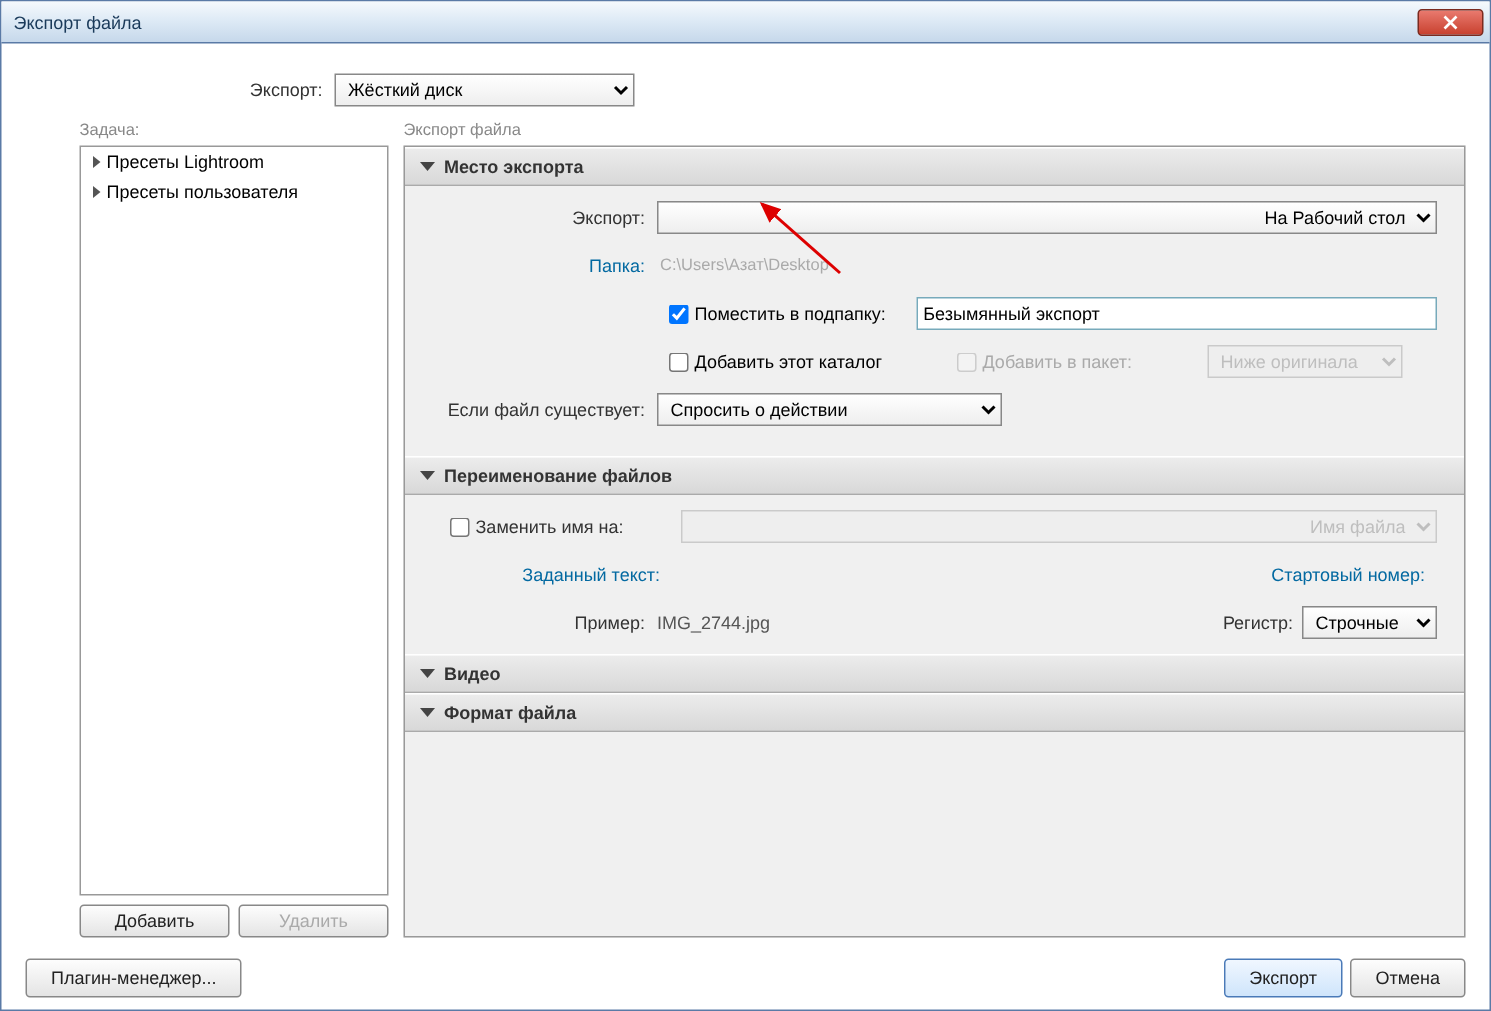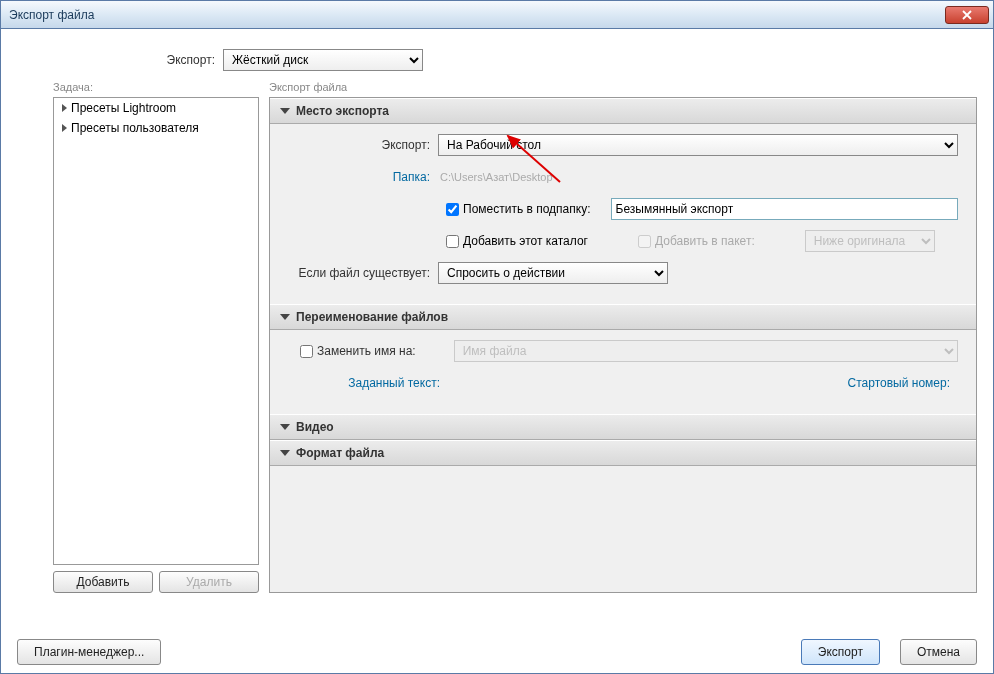--- a/index.html
+++ b/index.html
@@ -25,29 +25,29 @@
 .settings-pane { flex: 1; border: 1px solid #999; background: #f0f0f0; overflow-y: scroll; position: relative; }
 .section-header { background: linear-gradient(to bottom, #ececec, #d8d8d8); border-top: 1px solid #fff; border-bottom: 1px solid #aaa; padding: 5px 10px; display: flex; align-items: center; gap: 6px; font-weight: bold; color: #333; cursor: pointer; }
 .triangle-down { width: 0; height: 0; border-left: 5px solid transparent; border-right: 5px solid transparent; border-top: 6px solid #444; }
 .section-body { padding: 10px 18px; }
 .form-row { display: flex; align-items: center; margin-bottom: 10px; min-height: 22px; }
 .form-label { width: 150px; text-align: right; padding-right: 8px; color: #333; }
 .form-label.disabled { color: #0369a1; }
 select, input[type=text] { height: 22px; border: 1px solid #888; background: linear-gradient(to bottom, #fff, #eee); padding: 0 4px; }
 select { cursor: pointer; }
 select:disabled, input:disabled { background: #eee; color: #aaa; border-color: #bbb; }
-.full-select { flex: 1; }
+.full-select { flex: 1; text-align: right; }
 .folder-text { color: #aaa; font-size: 11px; padding-left: 2px; }
 .chk { display: flex; align-items: center; gap: 4px; }
 .chk input { width: 13px; height: 13px; }
 input[type=text].light { background: #fff; border: 1px solid #7ab; }
 button { height: 22px; padding: 0 10px; background: linear-gradient(to bottom, #fdfdfd, #e4e4e4); border: 1px solid #888; border-radius: 3px; cursor: pointer; color: #222; }
 button:disabled { color: #aaa; cursor: default; }
 button.primary { background: linear-gradient(to bottom, #f0f7ff, #cfe5fb); border-color: #4a7ab8; }
-.bottom-bar { display: flex; align-items: center; padding-top: 14px; gap: 20px; margin-top: 32px; }
+.bottom-bar { display: flex; align-items: center; padding-top: 14px; gap: 5px; }
 .spacer { flex: 1; }
 .bottom-bar button { height: 26px; padding: 0 16px; }
 .example-row { display: flex; align-items: center; }
 .example-row .form-label { width: 150px; }
 .example-row .example-val { color: #555; flex: 1; }
 .example-row .reg-label { color: #333; margin-right: 6px; }
 .arrow-annotation { position: absolute; pointer-events: none; }
 </style>
 </head>
 <body>
@@ -159,20 +159,28 @@
               <div style="width:30px"></div>
               <select disabled="" class="full-select">
                 <option>Имя файла</option>
               </select>
             </div>
             <div class="form-row">
               <div class="form-label disabled" style="width:160px">Заданный текст:</div>
               <div style="flex:1"></div>
               <div class="form-label disabled" style="width:auto">Стартовый номер:</div>
             </div>
+            <div class="example-row">
+              <div class="form-label">Пример:</div>
+              <div class="example-val">IMG_2744.jpg</div>
+              <span class="reg-label">Регистр:</span>
+              <select style="width:90px">
+                <option>Строчные</option>
+              </select>
+            </div>
           </div>
 
           <div class="section-header">
             <span class="triangle-down"></span>
             <span>Видео</span>
           </div>
 
           <div class="section-header">
             <span class="triangle-down"></span>
             <span>Формат файла</span>

